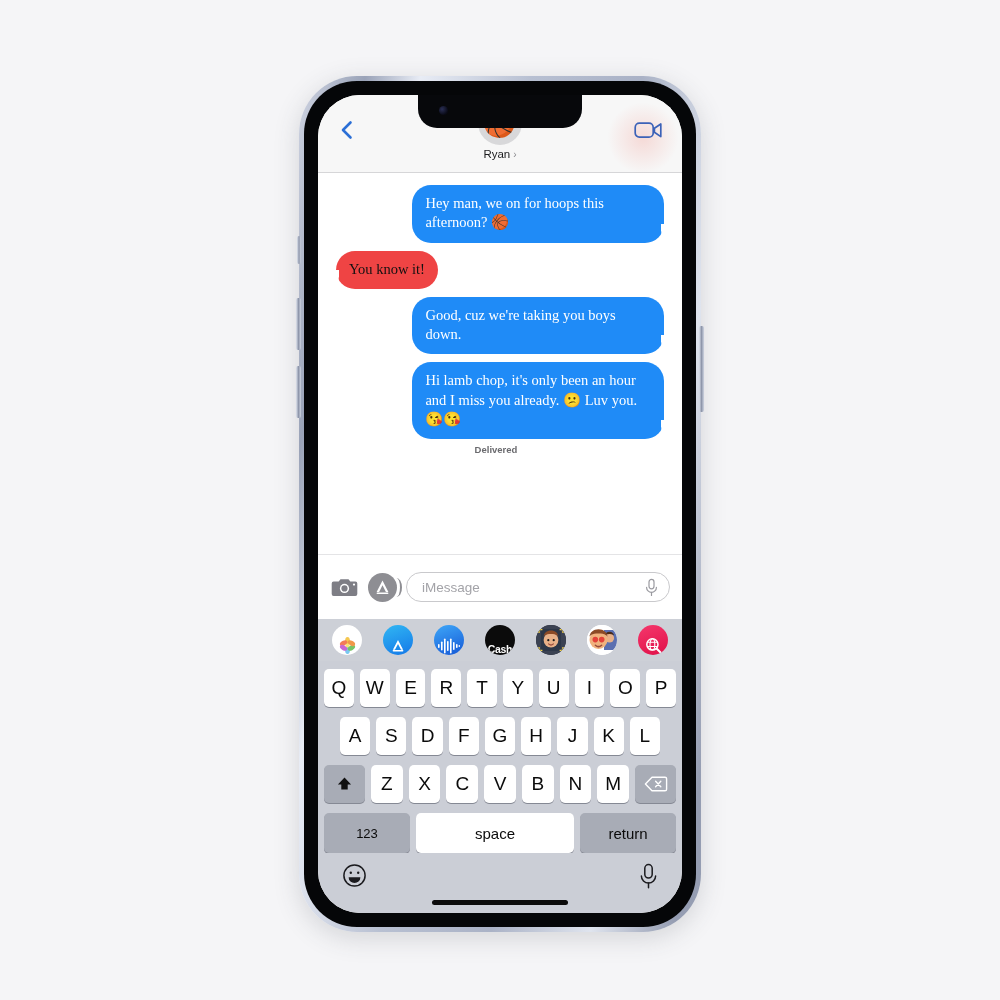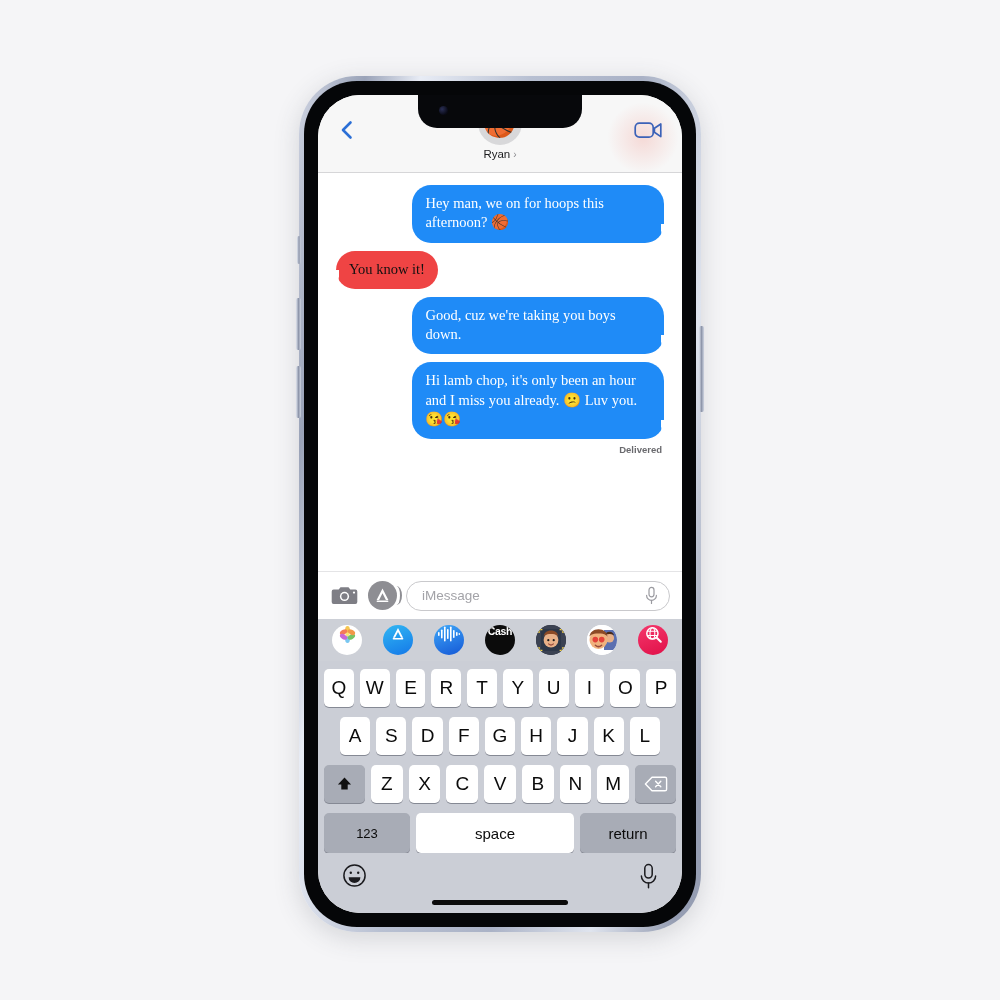--- a/index.html
+++ b/index.html
@@ -157,31 +157,31 @@
   .bubble.in::before {
     content: ""; position: absolute; left: -7px; bottom: 0;
     width: 10px; height: 19px;
     background: #fff;
     border-bottom-right-radius: 11px 14px;
     z-index: 1;
   }
   .bubble span.txt { position: relative; z-index: 2; }
 
   .delivered {
-    text-align: right;
+    text-align: center;
     font-size: 9.5px; font-weight: 600; color: #6a6a6e;
     padding-right: 8px; margin-top: -3px;
   }
 
   
   .inputbar {
     flex: 0 0 48px;
     background: #ffffff;
     display: flex; align-items: center; gap: 9px;
-    padding: 0 12px;
+    padding: 17px 12px;
     border-top: .5px solid #e4e4e6;
   }
   .circ-btn {
     width: 29px; height: 29px; border-radius: 50%;
     background: #8e8e93;
     display: flex; align-items: center; justify-content: center;
     flex: 0 0 auto;
   }
   .camera-btn { background: transparent; }
   .appstore-btn { position: relative; }
@@ -202,21 +202,21 @@
 
   
   .appdrawer {
     flex: 0 0 42px;
     background: #cdd0d7;
     display: flex; align-items: center; justify-content: space-between;
     padding: 0 14px;
   }
   .app-ic {
     width: 30px; height: 30px; border-radius: 50%;
-    display: flex; align-items: flex-start; justify-content: center;
+    display: flex; align-items: flex-end; justify-content: center;
     overflow: hidden; flex: 0 0 auto; font-size: 15px;
   }
   .ic-photos   { background:#fff; }
   .ic-appstore { background: linear-gradient(160deg,#31b7f3,#1478e8); }
   .ic-music    { background: linear-gradient(160deg,#3ea7f8,#1558d6); }
   .ic-cash     { background:#0b0b0b; color:#fff; font-size:10.5px; font-weight:700; letter-spacing:-.3px; }
   .ic-memoji1  { background:#2a2a35; }
   .ic-memoji2  { background:#fff; }
   .ic-images   { background: linear-gradient(160deg,#f5376c,#e01048); }
 

